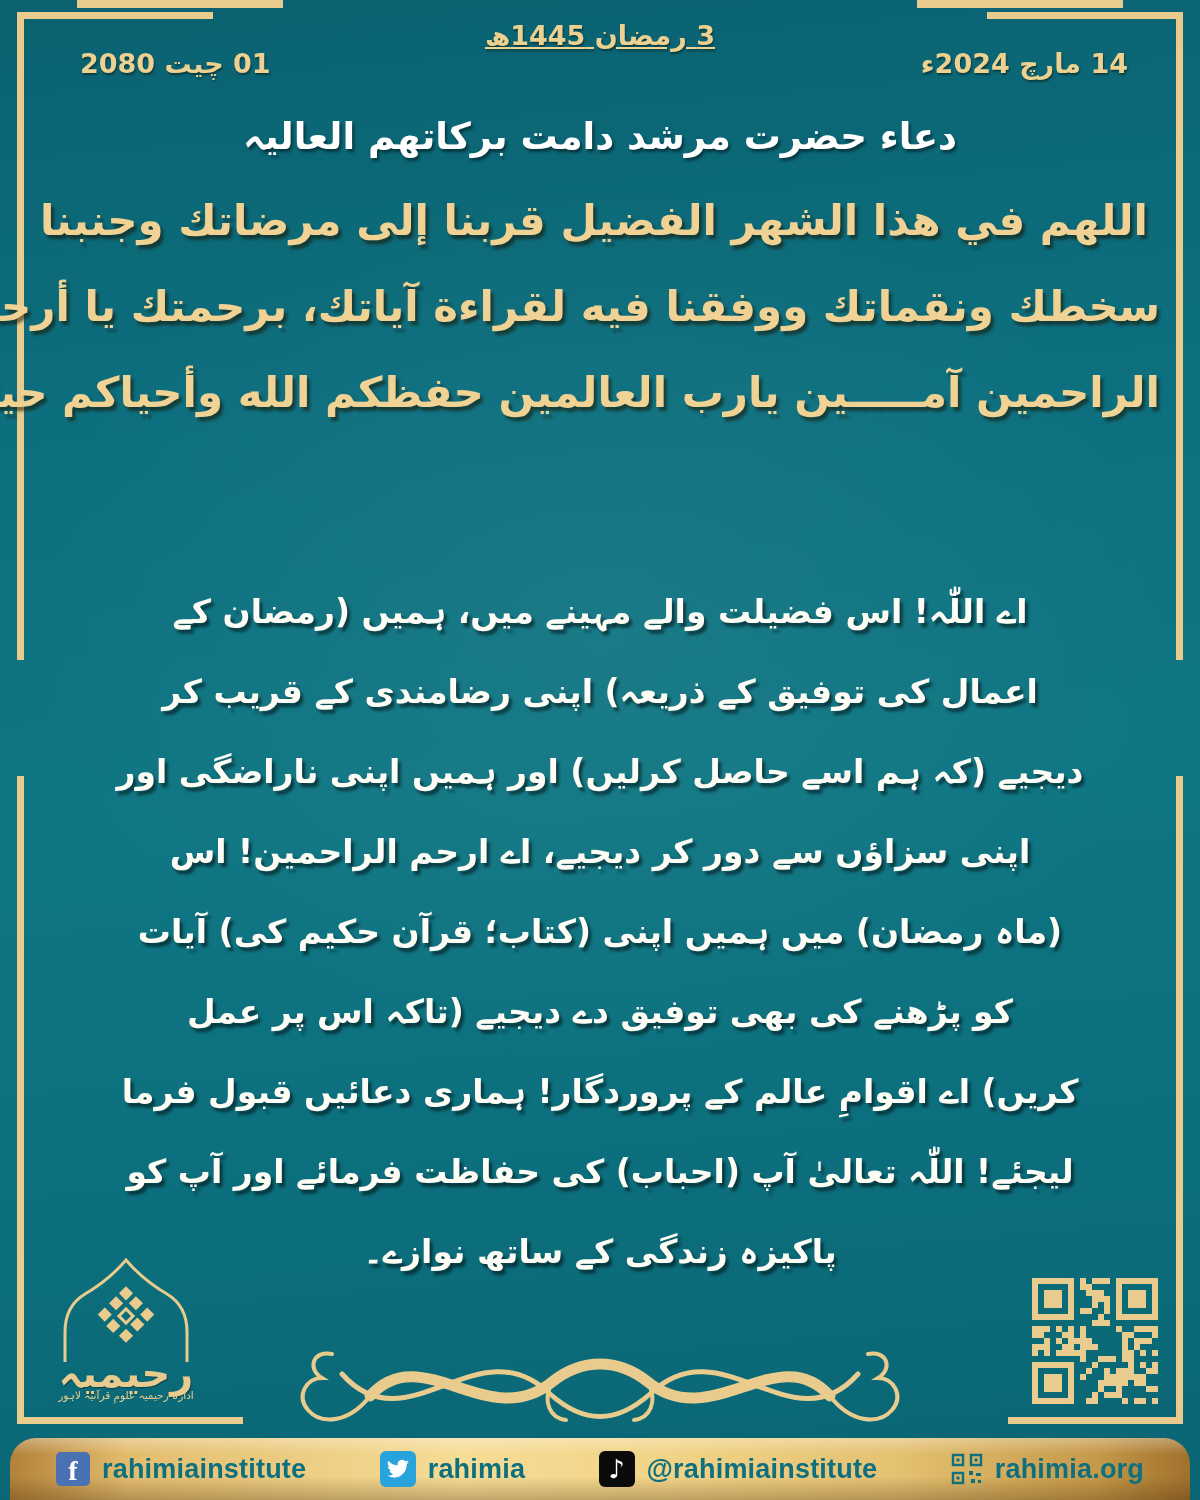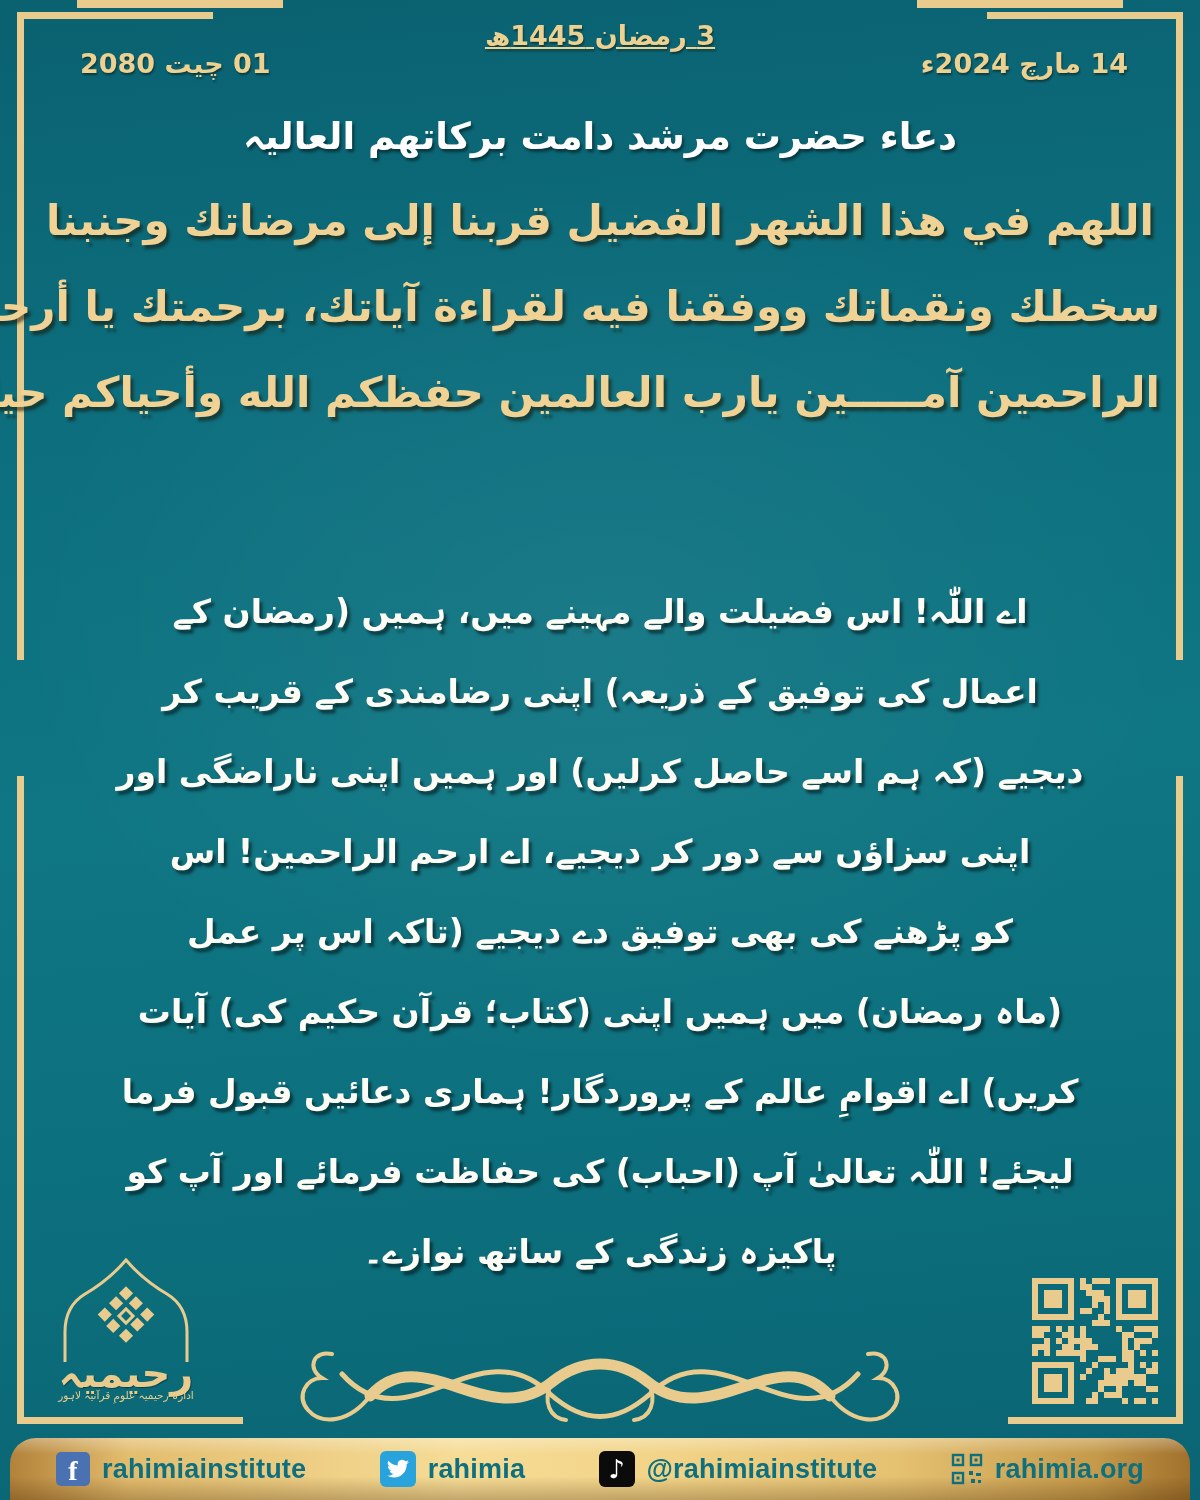--- a/index.html
+++ b/index.html
@@ -38,21 +38,21 @@
   .poster-title{
     position:absolute;left:0;right:0;top:72px;
     text-align:center;color:#ffffff;font-size:37px;font-weight:bold;
     direction:rtl;white-space:nowrap;
     text-shadow:2px 3px 3px rgba(0,0,0,.45);
     margin-top:43px;
   }
   
   .arabic-block{
     position:absolute;left:40px;right:40px;top:178px;
-    direction:rtl;text-align:center;
+    direction:rtl;text-align:left;
   }
   .arabic-line{
     color:#f0d295;font-size:42px;font-weight:bold;line-height:86px;
     white-space:nowrap;
     text-shadow:3px 4px 3px rgba(25,20,0,.55);
   }
   
   .urdu-block{
     position:absolute;left:60px;right:60px;top:572px;
     direction:rtl;text-align:center;
@@ -132,22 +132,22 @@
     <div class="arabic-line">اللهم في هذا الشهر الفضيل قربنا إلى مرضاتك وجنبنا</div>
     <div class="arabic-line">سخطك ونقماتك ووفقنا فيه لقراءة آياتك، برحمتك يا أرحم</div>
     <div class="arabic-line">الراحمين آمـــــين يارب العالمين حفظكم الله وأحياكم حياة طيبة</div>
   </div>
 
   <div class="urdu-block">
     <div class="urdu-line">اے اللّٰہ! اس فضیلت والے مہینے میں، ہمیں (رمضان کے</div>
     <div class="urdu-line">اعمال کی توفیق کے ذریعہ) اپنی رضامندی کے قریب کر</div>
     <div class="urdu-line">دیجیے (کہ ہم اسے حاصل کرلیں) اور ہمیں اپنی ناراضگی اور</div>
     <div class="urdu-line">اپنی سزاؤں سے دور کر دیجیے، اے ارحم الراحمین! اس</div>
+    <div class="urdu-line">(ماہ رمضان) میں ہمیں اپنی (کتاب؛ قرآن حکیم کی) آیات</div>
     <div class="urdu-line">کو پڑھنے کی بھی توفیق دے دیجیے (تاکہ اس پر عمل</div>
-    <div class="urdu-line">(ماہ رمضان) میں ہمیں اپنی (کتاب؛ قرآن حکیم کی) آیات</div>
     <div class="urdu-line">کریں) اے اقوامِ عالم کے پروردگار! ہماری دعائیں قبول فرما</div>
     <div class="urdu-line">لیجئے! اللّٰہ تعالیٰ آپ (احباب) کی حفاظت فرمائے اور آپ کو</div>
     <div class="urdu-line">پاکیزہ زندگی کے ساتھ نوازے۔</div>
   </div>
 
   <div class="logo">
     <svg width="150" height="104" viewBox="0 0 150 104">
       <g fill="none" stroke="#e9cc8d" stroke-width="3">
         <path d="M14 104 V74 Q14 48 34 36 Q58 22 75 2 Q92 22 116 36 Q136 48 136 74 V104"></path>
       </g>

